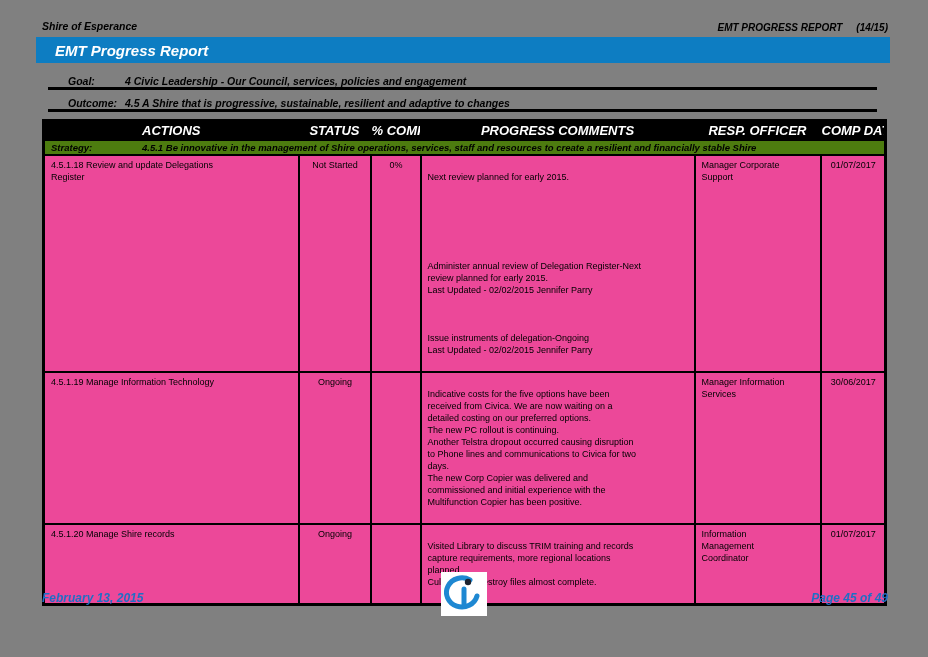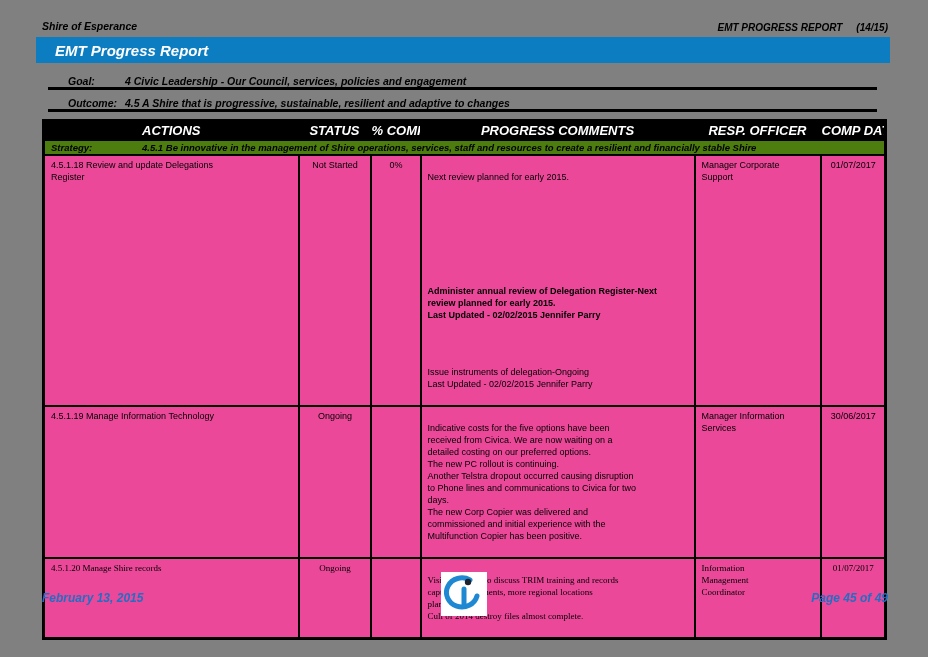--- a/index.html
+++ b/index.html
@@ -72,25 +72,25 @@
   tbody td {
     background: #ec4899;
     vertical-align: top;
     font-size: 9px; line-height: 12px;
     padding: 3px 5px 3px 6px;
     white-space: pre-line;
     overflow: hidden;
   }
   tr.row-1 { height: 196px; }
   tr.row-2 { height: 132px; margin-top: 26px; }
-  tr.row-3 { height: 54px; font-family: Liberation Serif, serif; }
+  tr.row-3 { height: 54px; }
   td.c-status, td.c-pct, td.c-date { text-align: center; }
   .para { white-space: pre-line; }
-  .para.gap-a { margin-top: 90px; font-weight: bold; }
-  .para.gap-b { margin-top: 33px; }
+  .para.gap-a { margin-top: 65px; }
+  .para.gap-b { margin-top: 24px; }
 
   
   .footer-text {
     font-size: 12px; font-weight: bold; font-style: italic;
     color: #1f6fc5; top: 591px;
   }
   .footer-date { left: 42px; }
   .footer-page { right: 40px; }
   .logo-box {
     left: 441px; top: 572px; width: 46px; height: 44px;

